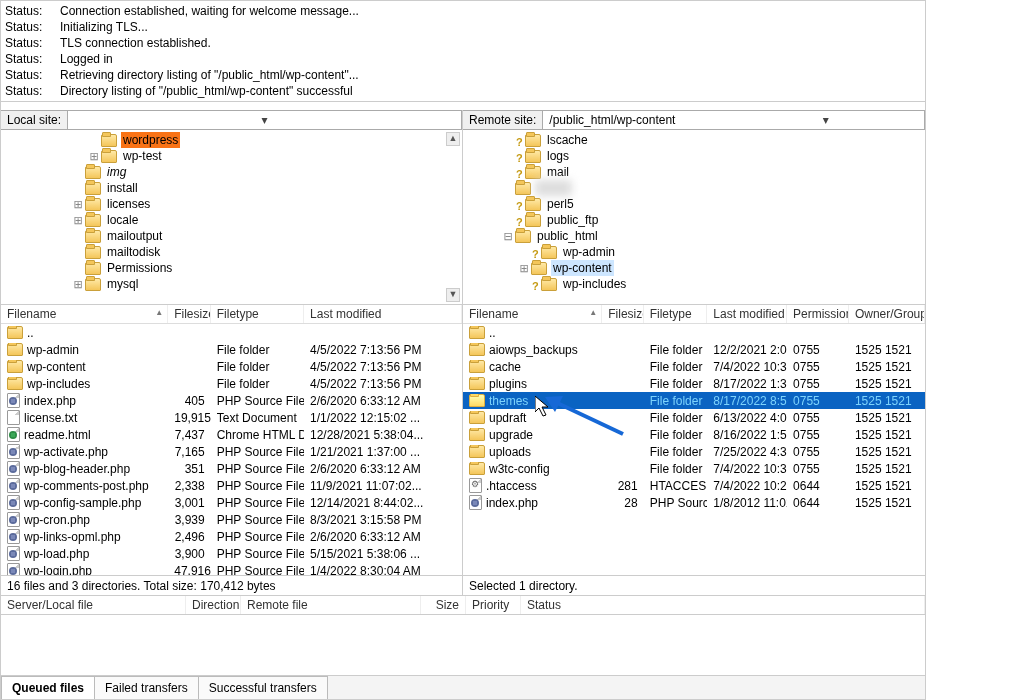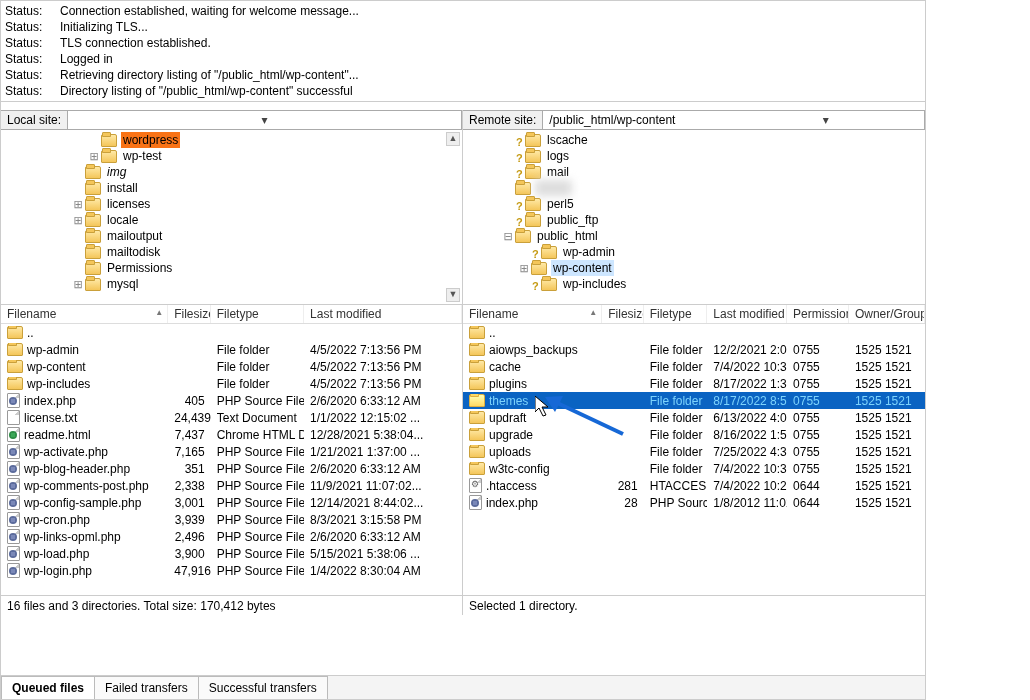--- a/index.html
+++ b/index.html
@@ -199,21 +199,21 @@
             </div>
             <div class="fc sz colw-local-sz">405</div>
             <div class="fc colw-local-tp">PHP Source File</div>
             <div class="fc colw-local-lm">2/6/2020 6:33:12 AM</div>
           </div>
           <div class="frow">
             <div class="fc fn colw-local-fn">
               <span class="file-icon"></span>
               <span>license.txt</span>
             </div>
-            <div class="fc sz colw-local-sz">24,439</div>
+            <div class="fc sz colw-local-sz">19,915</div>
             <div class="fc colw-local-tp">Text Document</div>
             <div class="fc colw-local-lm">1/1/2022 12:15:02 ...</div>
           </div>
           <div class="frow">
             <div class="fc fn colw-local-fn">
               <span class="file-icon html"></span>
               <span>readme.html</span>
             </div>
             <div class="fc sz colw-local-sz">7,437</div>
             <div class="fc colw-local-tp">Chrome HTML Do...</div>
@@ -493,20 +493,28 @@
             <div class="fc colw-rem-tp">PHP Sourc...</div>
             <div class="fc colw-rem-lm">1/8/2012 11:01:...</div>
             <div class="fc colw-rem-pm">0644</div>
             <div class="fc colw-rem-og">1525 1521</div>
           </div>
         </div>
       <div class="status-strip">Selected 1 directory.</div>
     </div>
   </div>
 
+  <div class="queue-header">
+    <div class="lh" style="width:185px">Server/Local file</div>
+    <div class="lh" style="width:55px">Direction</div>
+    <div class="lh" style="width:180px">Remote file</div>
+    <div class="lh" style="width:45px;text-align:right">Size</div>
+    <div class="lh" style="width:55px">Priority</div>
+    <div class="lh" style="flex:1">Status</div>
+  </div>
   <div class="queue-body"></div>
 
   <div class="tabs">
     <div class="tab active">Queued files</div>
     <div class="tab">Failed transfers</div>
     <div class="tab">Successful transfers</div>
   </div>
 </div>
 
 </body></html>

